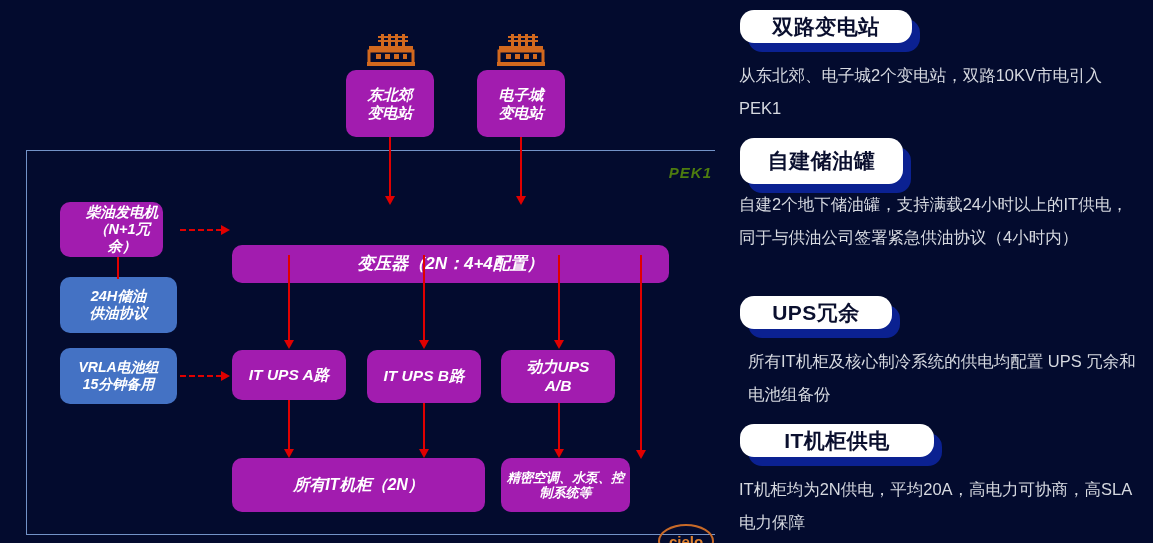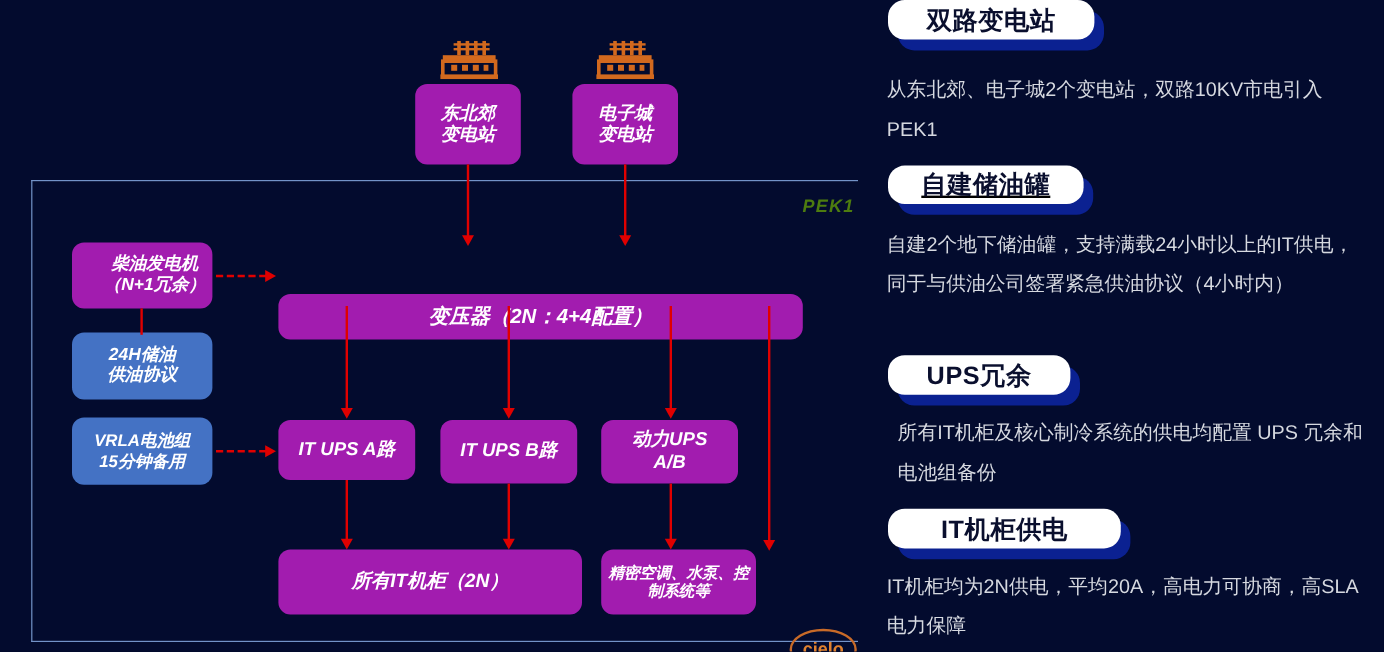--- a/index.html
+++ b/index.html
@@ -159,21 +159,21 @@
     <div class="node light" style="left:477px; top:70px; width:88px; height:67px; font-size:15px;">电子城
 变电站</div>
 
     <div class="ln vline" style="left:389px; top:137px; height:62px;"></div>
     <div class="arrowhead-down" style="left:385px; top:196px;"></div>
     <div class="ln vline" style="left:520px; top:137px; height:62px;"></div>
     <div class="arrowhead-down" style="left:516px; top:196px;"></div>
 
     <div class="node light" style="left:232px; top:205px; width:437px; height:38px; font-size:17px;margin-top:40px;">变压器（2N：4+4配置）</div>
 
-    <div class="node light" style="left:60px; top:202px; width:117px; height:55px; font-size:14.5px;padding-left:25px;">柴油发电机
+    <div class="node light" style="left:60px; top:202px; width:103px; height:55px; font-size:14.5px;padding-left:25px;">柴油发电机
 （N+1冗余）</div>
     <div class="node mid" style="left:60px; top:277px; width:117px; height:56px; font-size:14.5px;">24H储油
 供油协议</div>
     <div class="node mid" style="left:60px; top:348px; width:117px; height:56px; font-size:14px;">VRLA电池组
 15分钟备用</div>
 
     <div class="ln vline" style="left:117px; top:257px; height:22px;"></div>
 
     <div class="dashline" style="left:180px; top:229px; width:42px;"></div>
     <div class="arrowhead-right" style="left:221px; top:225px;"></div>
@@ -207,27 +207,27 @@
 
     <div class="node light" style="left:232px; top:458px; width:253px; height:54px; font-size:16px;">所有IT机柜（2N）</div>
     <div class="node light" style="left:501px; top:458px; width:129px; height:54px; font-size:13px;">精密空调、水泵、控
 制系统等</div>
 
     <div class="watermark">cielo</div>
   </div>
 
   <div id="panel">
 
-    <div class="badge-wrap" style="left:10px; top:0; width:172px; height:33px;border-radius:11px;">
+    <div class="badge-wrap" style="left:10px; top:10px; width:172px; height:33px;border-radius:11px;">
       <div class="badge-shadow"></div>
       <div class="badge">双路变电站</div>
     </div>
     <div class="para" style="left:9px; top:59px;">从东北郊、电子城2个变电站，双路10KV市电引入PEK1</div>
 
-    <div class="badge-wrap" style="left:10px; top:138px; width:163px; height:32px;text-decoration:underline;">
+    <div class="badge-wrap" style="left:10px; top:138px; width:163px; height:46px;">
       <div class="badge-shadow"></div>
       <div class="badge">自建储油罐</div>
     </div>
     <div class="para" style="left:9px; top:188px;">自建2个地下储油罐，支持满载24小时以上的IT供电，同于与供油公司签署紧急供油协议（4小时内）</div>
 
     <div class="badge-wrap" style="left:10px; top:296px; width:152px; height:33px;">
       <div class="badge-shadow"></div>
       <div class="badge">UPS冗余</div>
     </div>
     <div class="para" style="left:18px; top:345px;">所有IT机柜及核心制冷系统的供电均配置 UPS 冗余和电池组备份</div>

